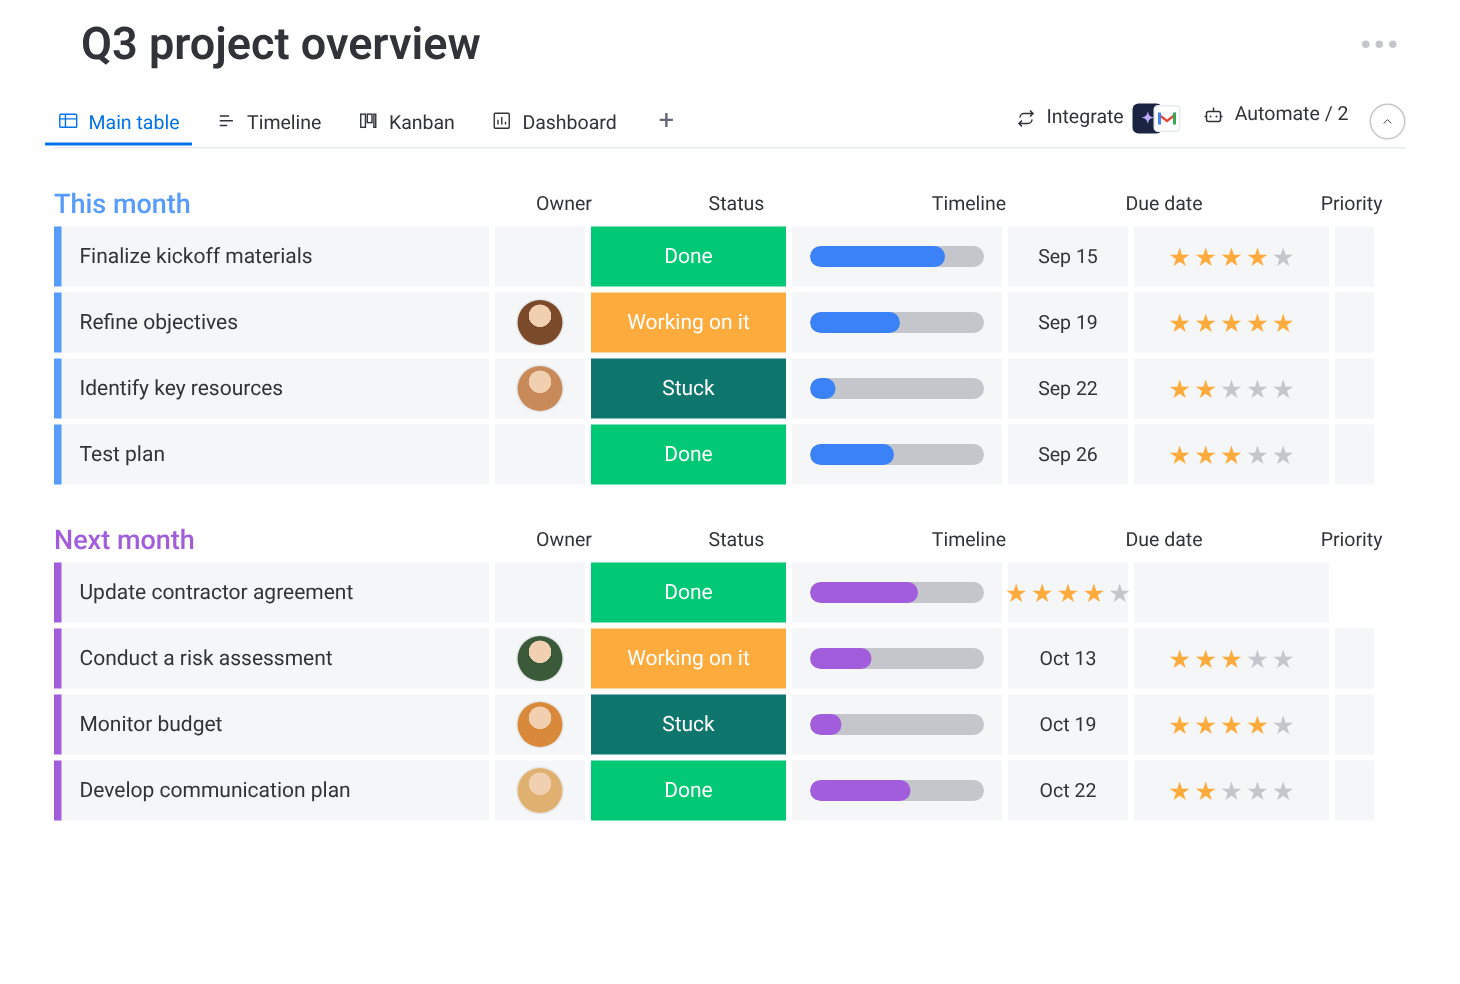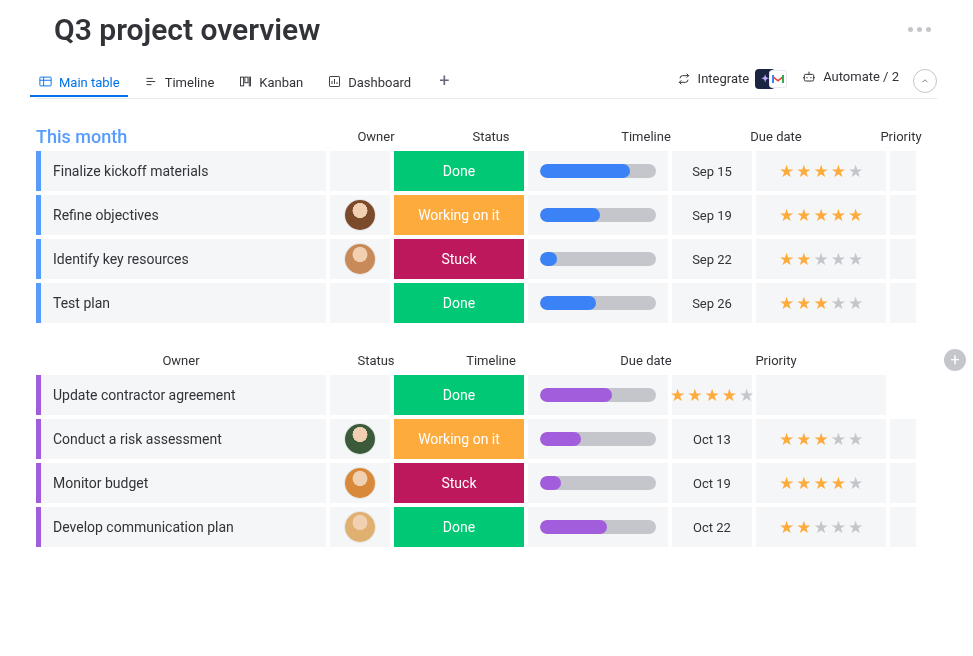--- a/index.html
+++ b/index.html
@@ -142,21 +142,21 @@
   color: #fff; font-weight: 600; font-size: 12px;
   background-size: cover; background-position: center;
   box-shadow: 0 0 0 1px rgba(0,0,0,0.06);
 }
 .status-cell {
   justify-content: center; color: #fff; font-size: 14px;
   font-weight: 400;
 }
 .status-done { background: #00c875; }
 .status-working { background: #fdab3d; }
-.status-stuck { background: #be185d; }
+.status-stuck { background: #0f766e; }
 .timeline-cell { justify-content: center; }
 .bar {
   width: 116px; height: 14px; border-radius: 999px;
   background: #c4c6cc; overflow: hidden;
 }
 .bar-fill { height: 100%; border-radius: 999px; }
 .bar-fill.blue { background: #3b82f6; }
 .bar-fill.purple { background: #a25ddc; }
 .due-cell { justify-content: center; font-size: 13px; color: #323338; }
 .priority-cell { justify-content: center; gap: 2px; }
@@ -334,20 +334,21 @@
             <span class="star on">★</span>
             <span class="star on">★</span>
             <span class="star">★</span>
             <span class="star">★</span>
           </div>
           <div class="cell extra-cell"></div>
         </div>
       </div>
       <div class="group">
         <div class="col-headers">
+          <div class="group-title purple">Next month</div>
           <div class="col-h">Owner</div>
           <div class="col-h">Status</div>
           <div class="col-h">Timeline</div>
           <div class="col-h">Due date</div>
           <div class="col-h">Priority</div>
           <div class="add-col">+</div>
         </div>
         <div class="row">
           <div class="cell task-cell purple">Update contractor agreement</div>
           <div class="cell owner-cell"></div>

